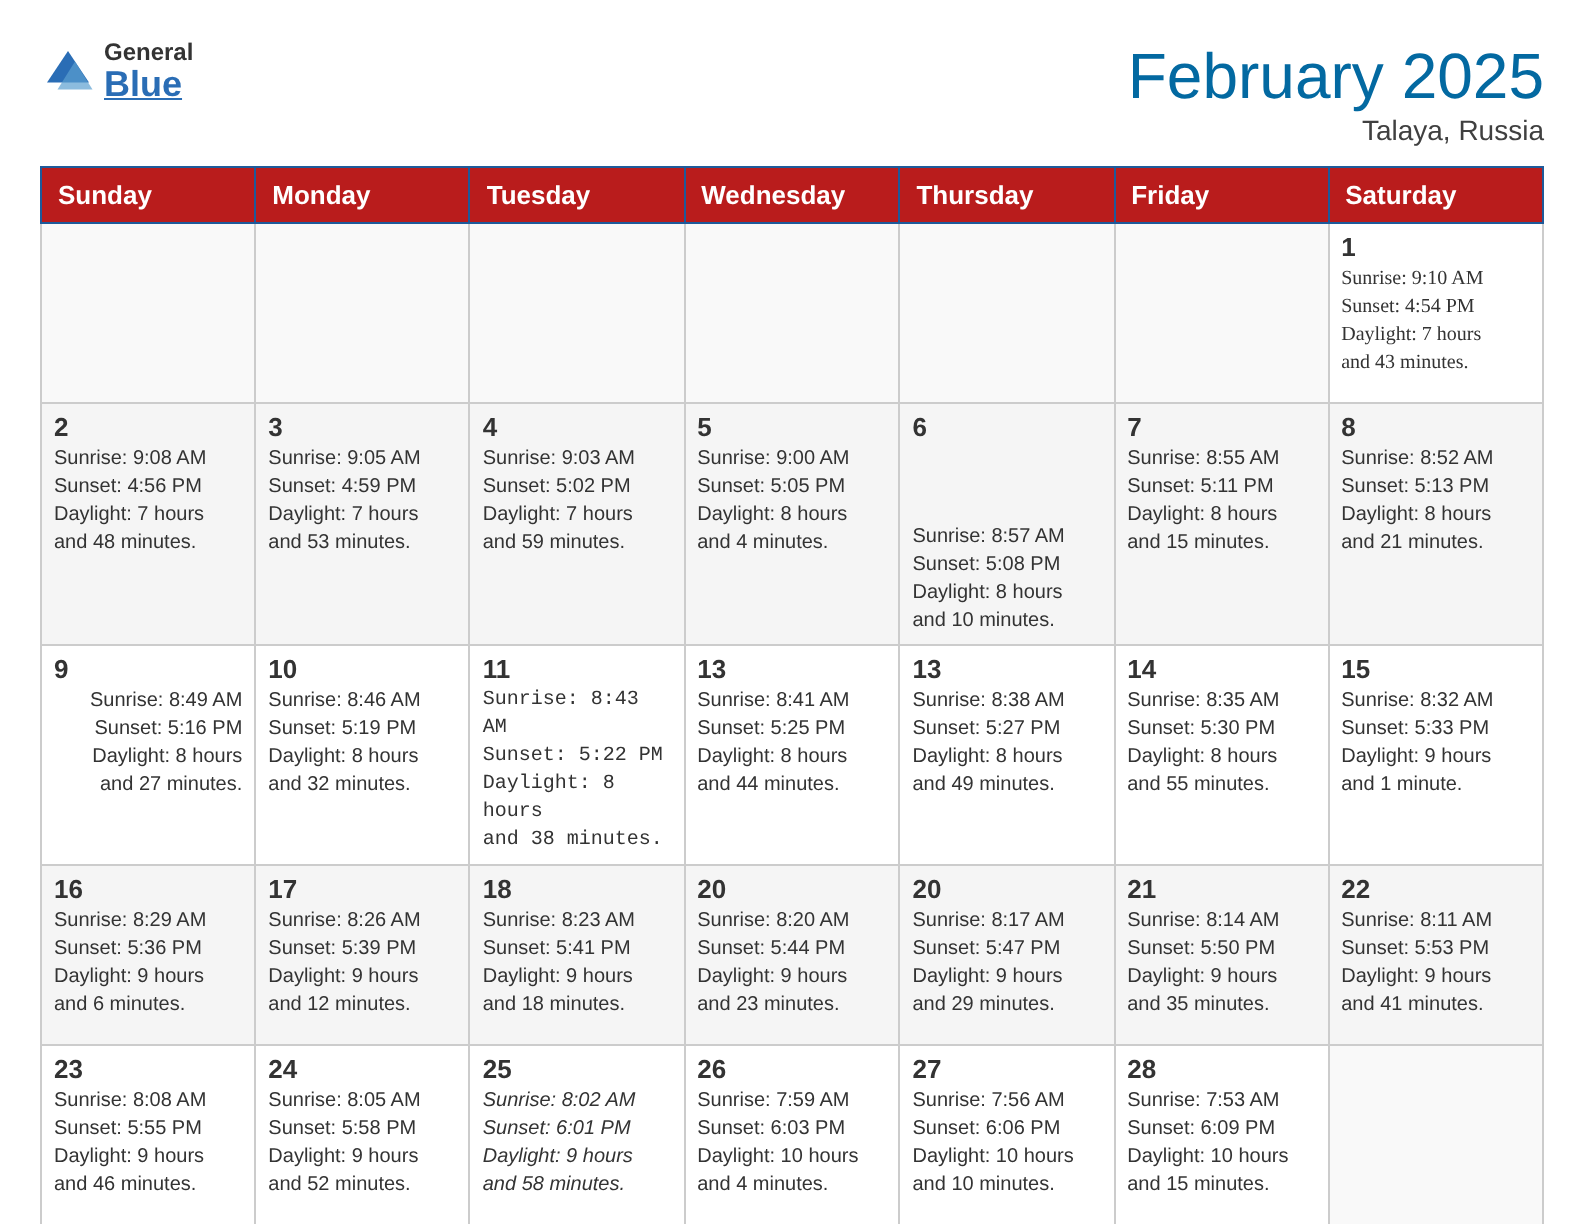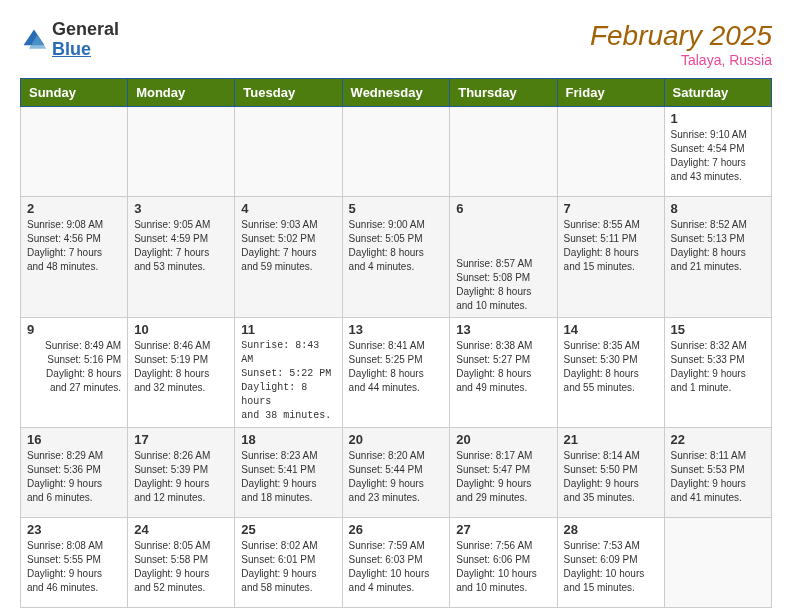--- a/index.html
+++ b/index.html
@@ -20,54 +20,53 @@
       display: flex;
       align-items: center;
       gap: 4px;
     }
     .logo-text {
       display: flex;
       flex-direction: column;
       line-height: 1.1;
     }
     .logo-general {
-      font-size: 18px;
+      font-size: 12px;
       font-weight: bold;
       color: #333;
     }
     .logo-blue {
       font-size: 18px;
       font-weight: bold;
       color: #2a6db5;
       text-decoration: underline;
     }
     .logo-icon {
       width: 28px;
       height: 28px;
     }
     .title-block {
       text-align: right;
     }
     .month-title {
-      font-size: 28px;
+      font-size: 32px;
       font-weight: normal;
-      color: #a16207;
-      font-style: italic;
+      color: #0369a1;
     }
     .location {
       font-size: 14px;
-      color: #ec4899;
+      color: #404040;
     }
     .calendar {
       width: 100%;
       border-collapse: collapse;
       border: 1px solid #ccc;
     }
     .calendar th {
-      background: #4d7c0f;
+      background: #b91c1c;
       color: #fff;
       font-size: 13px;
       font-weight: bold;
       padding: 6px 8px;
       text-align: left;
       border: 1px solid #1e5a9a;
     }
     .calendar td {
       border: 1px solid #ccc;
       vertical-align: top;
@@ -134,21 +133,21 @@
   <tbody id="calendar-body">
   <tr>
         <td class="empty"></td>
         <td class="empty"></td>
         <td class="empty"></td>
         <td class="empty"></td>
         <td class="empty"></td>
         <td class="empty"></td>
         <td>
           <span class="day-number">1</span>
-          <div class="day-info" style="white-space: pre-line;">Sunrise: 9:10 AM
+          <div class="day-info" style="white-space: pre-line; font-family: Liberation Serif, serif;">Sunrise: 9:10 AM
 Sunset: 4:54 PM
 Daylight: 7 hours
 and 43 minutes.</div>
         </td>
       </tr>
       <tr>
         <td>
           <span class="day-number">2</span>
           <div class="day-info" style="white-space: pre-line;">Sunrise: 9:08 AM
 Sunset: 4:56 PM
@@ -310,21 +309,21 @@
         </td>
         <td>
           <span class="day-number">24</span>
           <div class="day-info" style="white-space: pre-line;">Sunrise: 8:05 AM
 Sunset: 5:58 PM
 Daylight: 9 hours
 and 52 minutes.</div>
         </td>
         <td>
           <span class="day-number">25</span>
-          <div class="day-info" style="white-space: pre-line;">Sunrise: 8:02 AM
+          <div class="day-info" style="white-space: pre-line; font-style: italic;">Sunrise: 8:02 AM
 Sunset: 6:01 PM
 Daylight: 9 hours
 and 58 minutes.</div>
         </td>
         <td>
           <span class="day-number">26</span>
           <div class="day-info" style="white-space: pre-line;">Sunrise: 7:59 AM
 Sunset: 6:03 PM
 Daylight: 10 hours
 and 4 minutes.</div>

